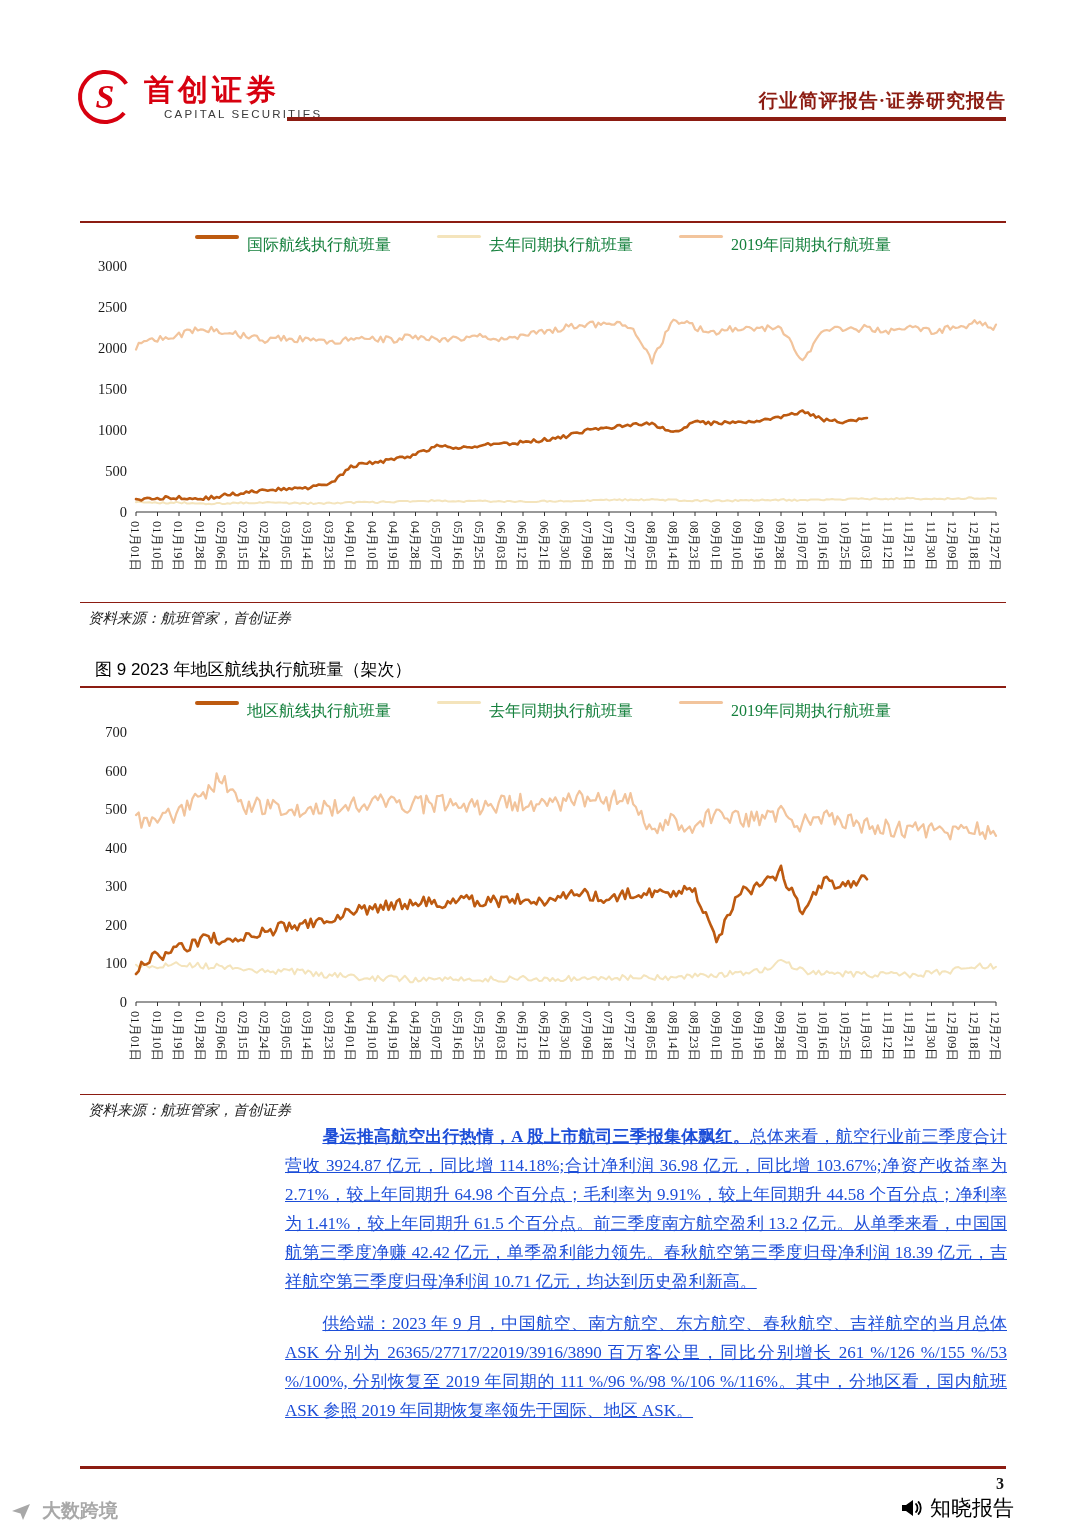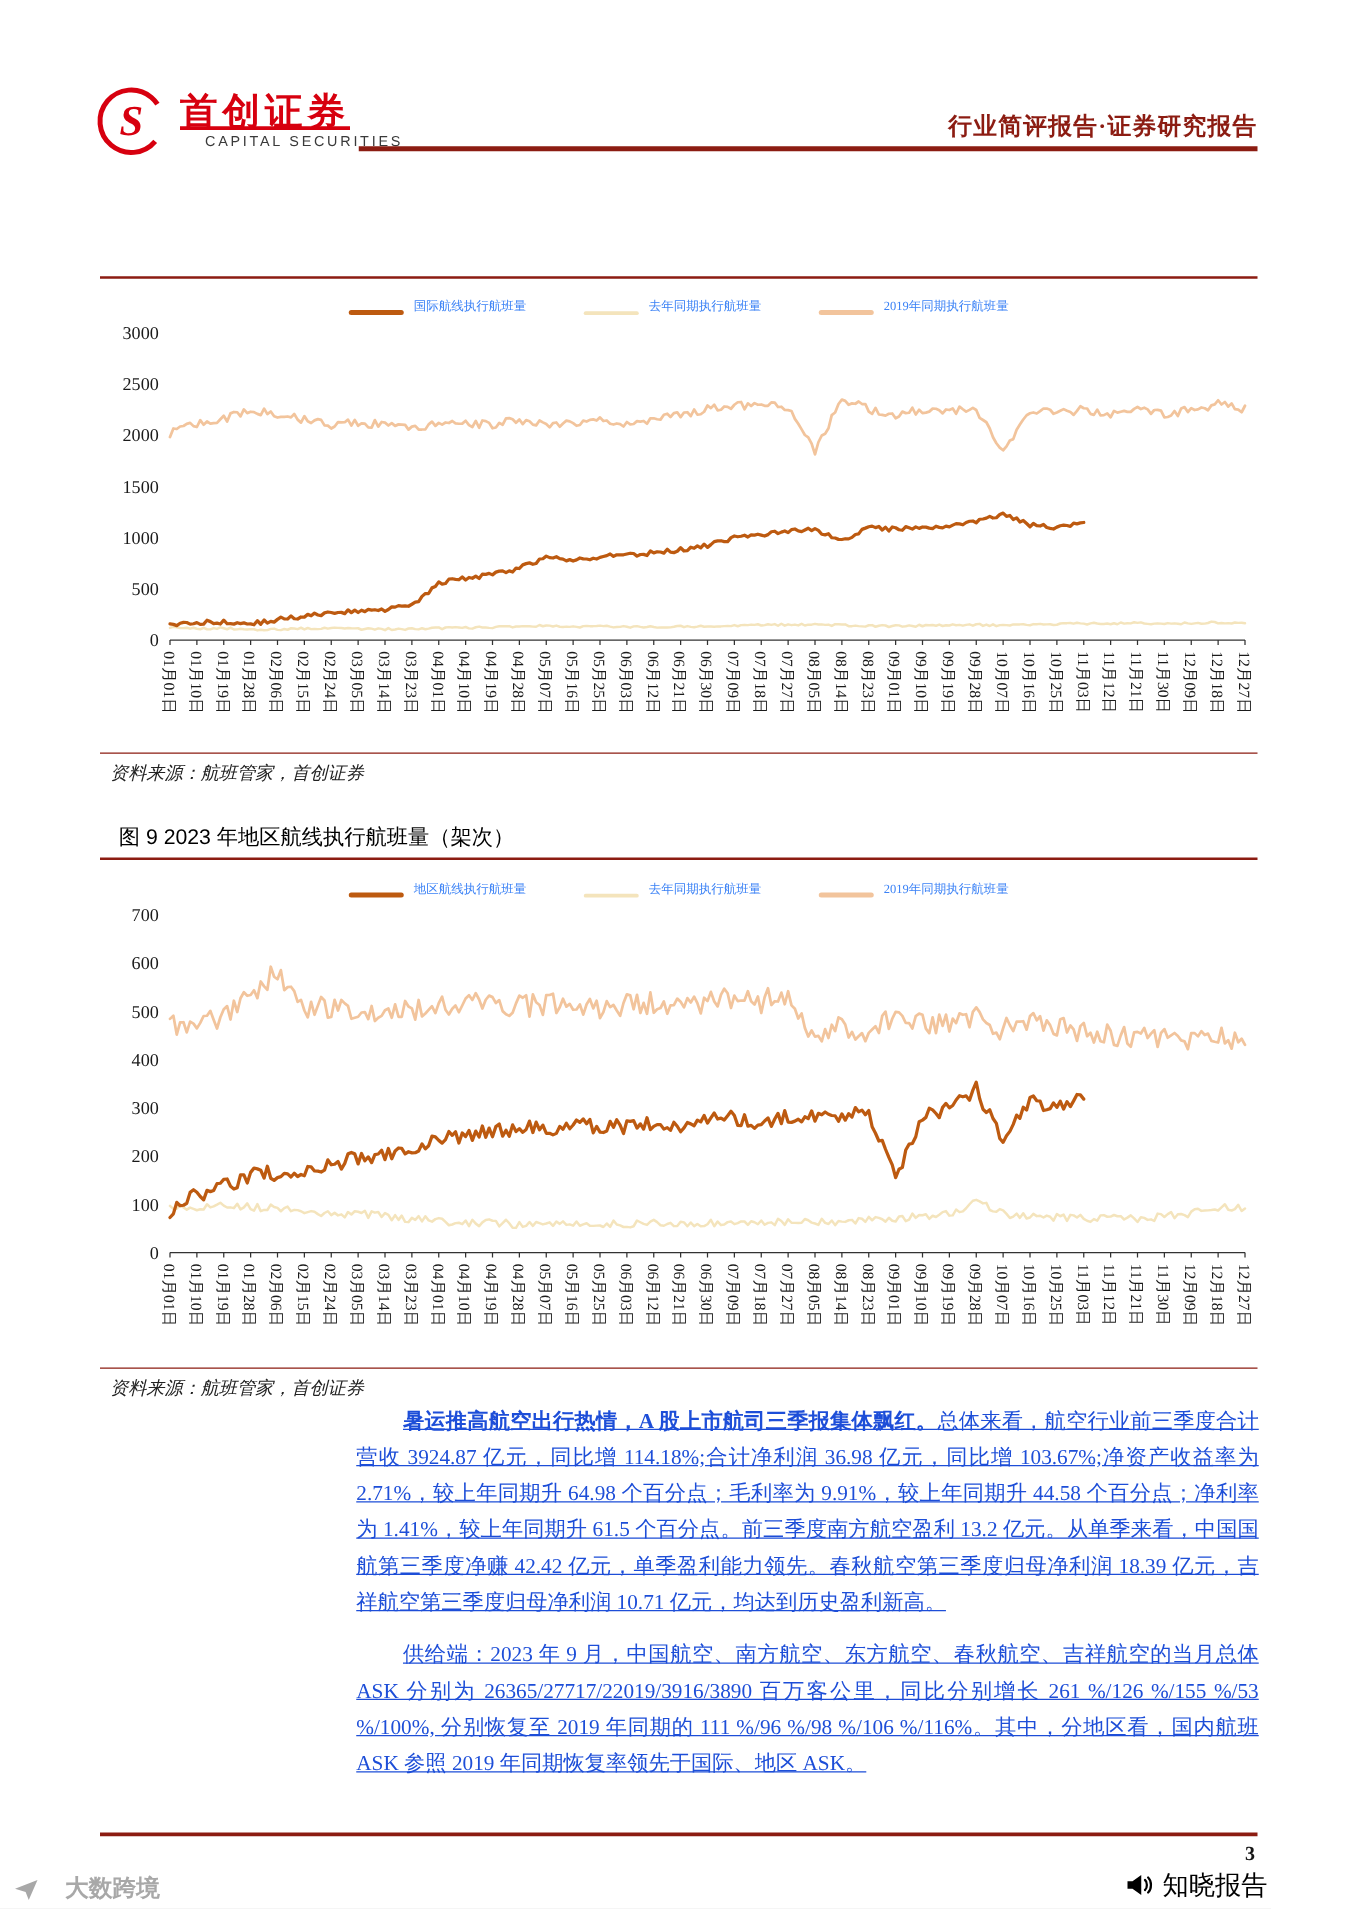--- a/index.html
+++ b/index.html
@@ -1,48 +1,48 @@
 <!DOCTYPE html>
 <html><head>
 <meta charset="utf-8">
 <style>
   html,body{margin:0;padding:0;background:#e8e8e8;}
   .page{position:relative;width:1080px;height:1527px;background:#ffffff;margin:0 auto;
         font-family:"Liberation Serif",serif;overflow:hidden;}
   
   .hdr-logo{position:absolute;left:76px;top:68px;display:flex;align-items:center;gap:10px;}
-  .logo-txt .cn{font-family:"Liberation Sans",sans-serif;font-weight:bold;font-size:30px;color:#d7000f;letter-spacing:4px;line-height:32px;text-decoration:underline;}
+  .logo-txt .cn{font-family:"Liberation Sans",sans-serif;font-weight:bold;font-size:30px;color:#d7000f;letter-spacing:4px;line-height:32px;}
   .logo-txt .en{font-family:"Liberation Sans",sans-serif;font-size:11.5px;color:#3a3a3a;letter-spacing:2.2px;margin-top:2px;margin-left:20px;}
   .hdr-right{position:absolute;right:74px;top:88px;font-size:19px;font-weight:bold;color:#8c1c12;letter-spacing:1px;text-align:center;}
   .hdr-line{position:absolute;left:287px;top:117px;width:719px;height:3.5px;background:#8c1c12;}
   
   .fig-title{position:absolute;left:95px;font-family:"Liberation Sans",sans-serif;font-size:17px;color:#000;}
   .rule{position:absolute;left:80px;width:926px;background:#8c1c12;}
   
   .chart{position:absolute;left:80px;width:926px;}
   .legend{display:flex;justify-content:center;align-items:center;gap:46px;height:26px;margin-top:6px;}
-  .leg-item{display:flex;align-items:flex-end;gap:8px;font-size:10px;color:#3b82f6;}
+  .leg-item{display:flex;align-items:flex-start;gap:8px;font-size:16px;color:#15803d;}
   .swatch{display:inline-block;width:44px;border-radius:2px;}
   .ylab{font-family:"Liberation Serif",serif;font-size:14.5px;fill:#1a1a1a;}
   .xlab{font-family:"Liberation Serif",serif;font-size:12.5px;fill:#1a1a1a;}
   
   .source{position:absolute;left:80px;width:926px;border-top:1.5px solid #8c1c12;padding-top:6px;
           font-style:italic;font-size:14.5px;color:#222;}
   .source span{padding-left:8px;}
   
   .body-text{position:absolute;left:285px;top:1122px;width:722px;font-size:17px;line-height:29px;color:#1d4ed8;text-align:justify;text-decoration:underline;}
   .body-text p{margin:0 0 13px 0;text-indent:2.2em;}
   
   .footer-line{position:absolute;left:80px;top:1466px;width:926px;height:2.5px;background:#8c1c12;}
   .disclaimer{position:absolute;left:80px;top:1475px;width:926px;text-align:center;font-weight:bold;font-size:16px;color:#151515;}
   .pagenum{position:absolute;right:76px;top:1475px;font-weight:bold;font-size:16px;color:#151515;}
   
   .wm-right{position:absolute;right:66px;top:1494px;display:flex;align-items:center;gap:7px;
             font-family:"Liberation Sans",sans-serif;font-size:21px;font-weight:normal;color:#000;}
-  .wm-left{position:absolute;left:10px;top:1498px;display:flex;align-items:center;gap:20px;
+  .wm-left{position:absolute;left:10px;top:1498px;display:flex;align-items:center;gap:10px;
            font-family:"Liberation Sans",sans-serif;font-size:19px;font-weight:bold;color:#a8a8a8;}
 </style>
 </head>
 <body>
 
 <div class="page">
 
   <div class="hdr-logo">
     <svg width="58" height="58" viewBox="0 0 58 58">
       <circle cx="29" cy="29" r="25" fill="none" stroke="#d7000f" stroke-width="4" stroke-dasharray="125 32" transform="rotate(40 29 29)"></circle>

